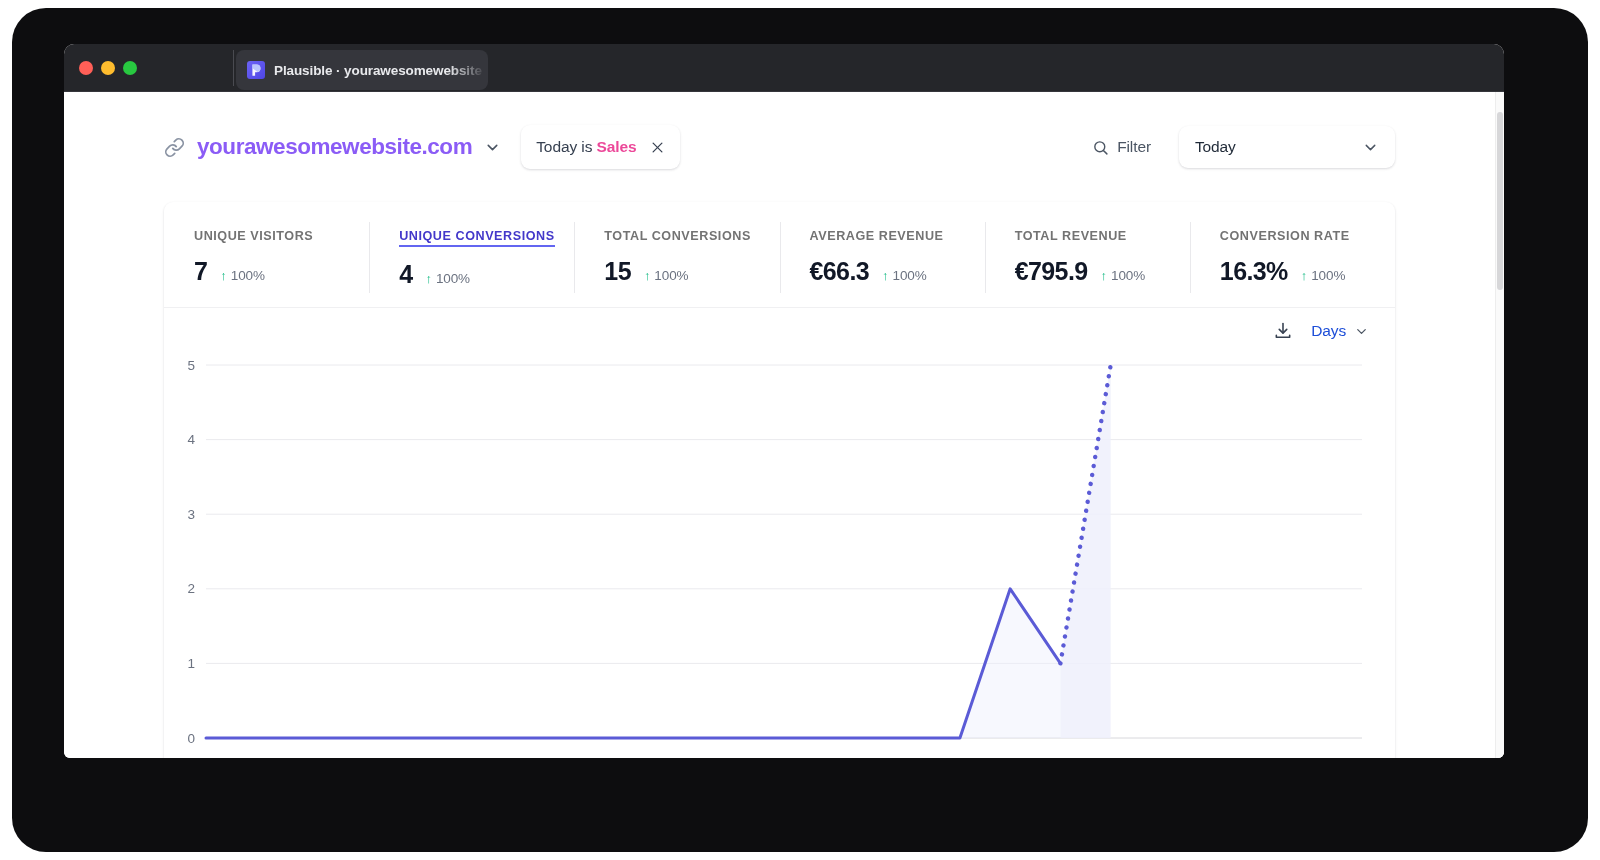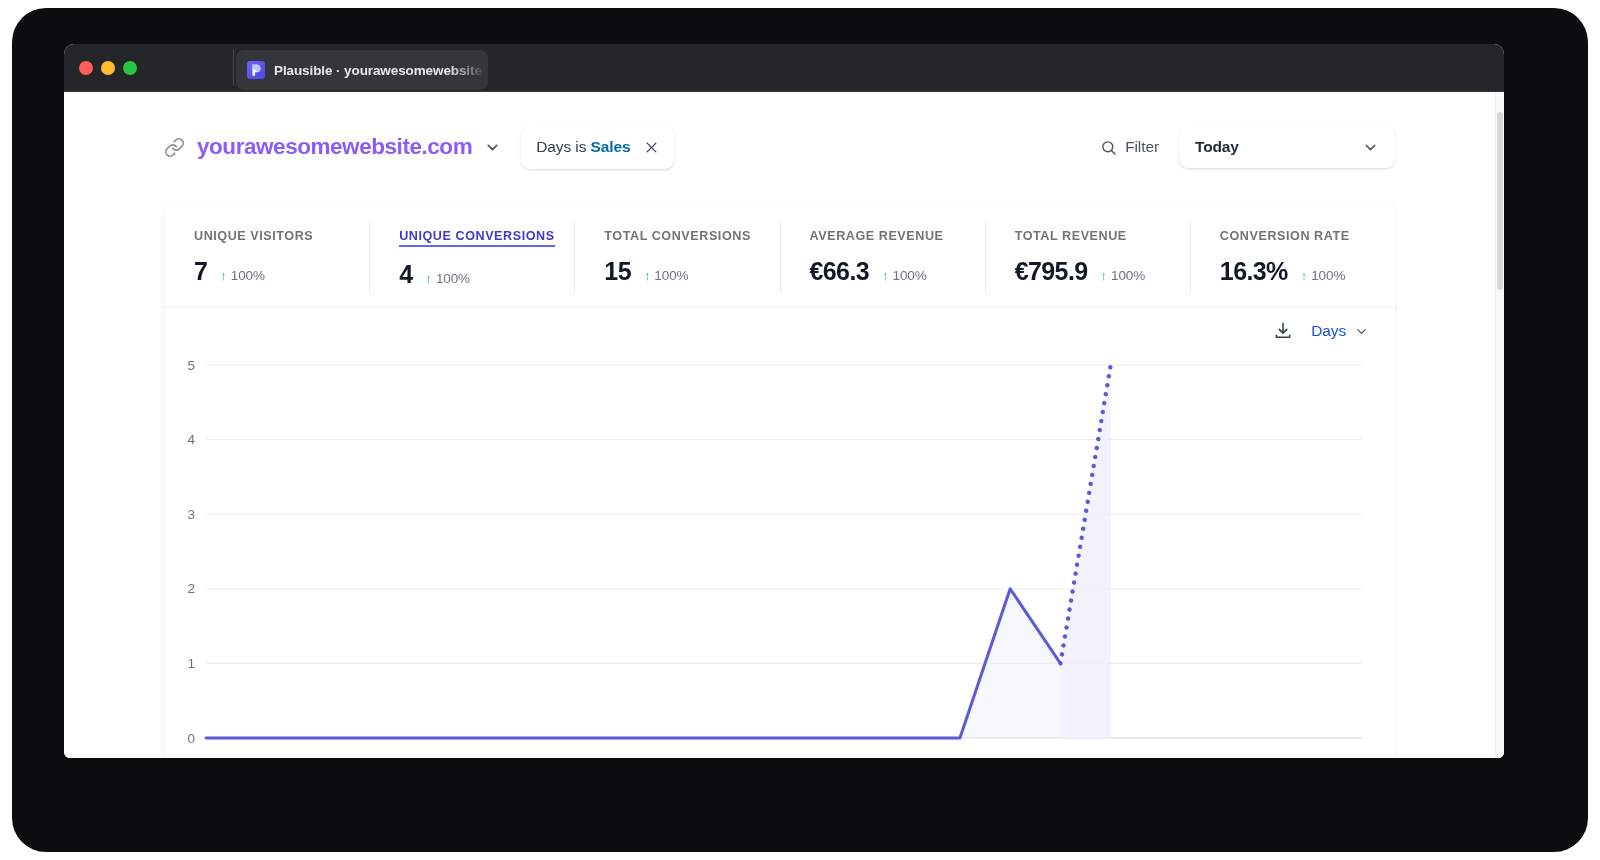--- a/index.html
+++ b/index.html
@@ -162,48 +162,48 @@
     align-items: center;
     padding: 0 15px;
     gap: 13px;
   }
   .goal-text {
     font-size: 15.5px;
     color: #374151;
     letter-spacing: -0.1px;
     white-space: nowrap;
   }
-  .goal-text b { color: #0369a1; font-weight: bold; }
+  .goal-text b { color: #ec4899; font-weight: bold; }
   .goal-x { color: #374151; display: flex; cursor: pointer; }
 
   .topbar-right {
     margin-left: auto;
     display: flex;
     align-items: center;
-    gap: 20px;
+    gap: 28px;
   }
   .filter-btn {
     display: flex;
     align-items: center;
     gap: 8px;
     color: #4b5563;
     font-size: 15.5px;
     letter-spacing: -0.1px;
   }
   .date-select {
     width: 216px; height: 42px;
     background: #ffffff;
     border-radius: 9px;
     box-shadow: 0 1px 3px rgba(16,24,40,0.10), 0 1px 2px rgba(16,24,40,0.06);
     display: flex;
     align-items: center;
     padding: 0 16px;
     font-size: 15.5px;
     color: #1f2937;
-    font-weight: bold;
+    font-weight: normal;
     letter-spacing: -0.15px;
   }
   .date-select .chev2 { margin-left: auto; color: #4b5563; display: flex; }
 
   
   .card {
     position: relative;
     background: #ffffff;
     border-radius: 9px;
     box-shadow: 0 1px 3px rgba(16,24,40,0.10), 0 1px 2px rgba(16,24,40,0.06);
@@ -342,21 +342,21 @@
             </span>
             <span class="site-name">yourawesomewebsite.com</span>
             <span class="chev">
               <svg width="17" height="17" viewBox="0 0 24 24" fill="none" stroke="currentColor" stroke-width="2.2" stroke-linecap="round" stroke-linejoin="round">
                 <polyline points="6 9 12 15 18 9"></polyline>
               </svg>
             </span>
           </div>
 
           <div class="goal-pill">
-            <span class="goal-text"><span>Days is </span><b>Sales</b></span>
+            <span class="goal-text"><span>Today is </span><b>Sales</b></span>
             <span class="goal-x">
               <svg width="15" height="15" viewBox="0 0 24 24" fill="none" stroke="currentColor" stroke-width="2" stroke-linecap="round">
                 <line x1="5" y1="5" x2="19" y2="19"></line>
                 <line x1="19" y1="5" x2="5" y2="19"></line>
               </svg>
             </span>
           </div>
 
           <div class="topbar-right">
             <div class="filter-btn">

